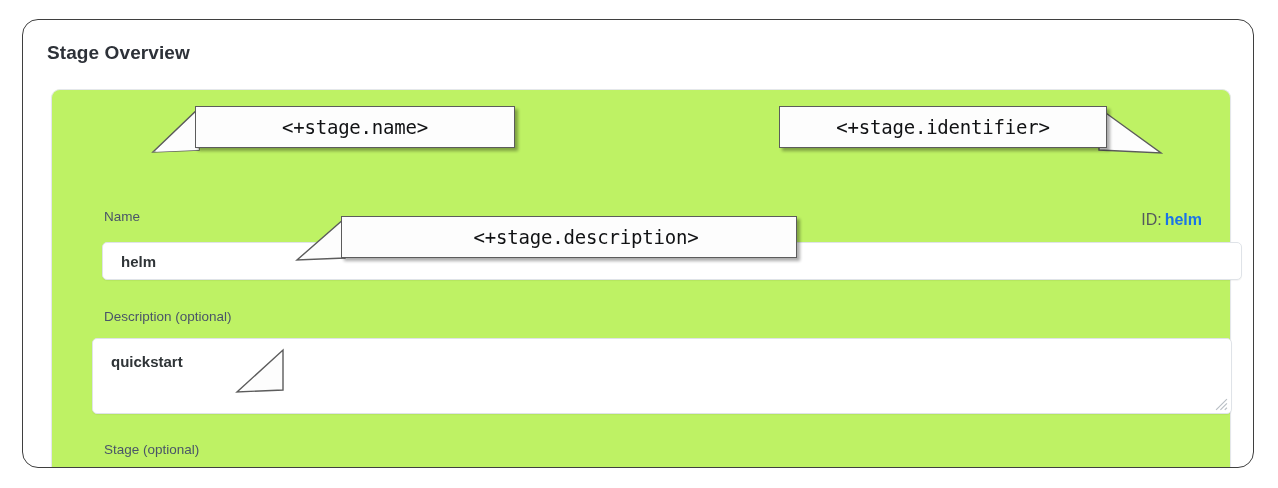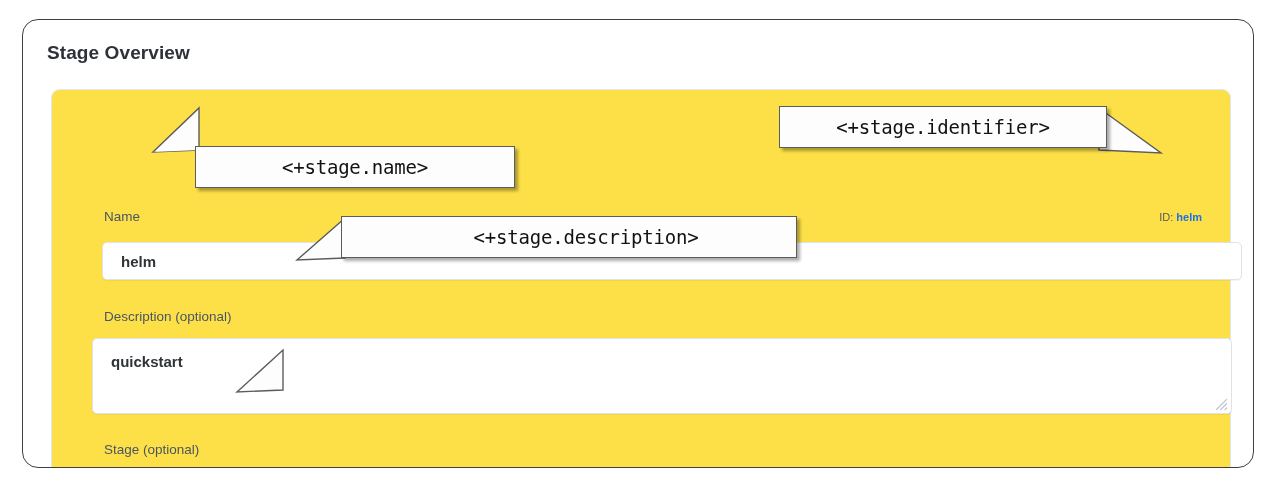--- a/index.html
+++ b/index.html
@@ -33,21 +33,21 @@
     letter-spacing:.1px;
     white-space:nowrap;
   }
 
   
   #card{
     position:absolute;
     left:28px; top:69px;
     width:1180px; height:400px;
     box-sizing:border-box;
-    background:#fde047;
+    background:#bef264;
     border:1px solid #e4e7ea;
     border-top-left-radius:9px;
     border-top-right-radius:9px;
     border-bottom:none;
     box-shadow:0 1px 2px rgba(0,0,0,.03);
   }
 
   
   .field{position:absolute;left:30px;}
   .field-label{
@@ -81,21 +81,21 @@
   #name-input{
     position:absolute;left:50px;top:152px;
     width:1140px;height:38px;
   }
   #name-input .val{top:10px;}
 
   
   #id-line{
     position:absolute;
     right:28px; top:121px;
-    font-size:11px;
+    font-size:16px;
     white-space:nowrap;
   }
   #id-key{color:#55595e;font-weight:500;}
   #id-value{color:#1a73e8;font-weight:bold;margin-left:3px;}
 
   
   #desc-label{left:52px;top:219px;}
   #desc-input{
     position:absolute;left:40px;top:248px;
     width:1140px;height:76px;
@@ -119,21 +119,21 @@
     font-family:"DejaVu Sans Mono", monospace;
     font-size:19px;
     color:#111214;
     letter-spacing:-.2px;
     white-space:nowrap;
     box-shadow:3px 3px 3px rgba(0,0,0,.33);
     z-index:9;
   }
   .tail{position:absolute;z-index:8;overflow:visible;}
 
-  #callout-name{left:172px;top:86px;width:320px;height:42px;margin-top:40px;}
+  #callout-name{left:172px;top:86px;width:320px;height:42px;}
   #tail-name{left:128px;top:86px;width:60px;height:50px;}
 
   #callout-identifier{left:756px;top:86px;width:328px;height:42px;}
   #tail-identifier{left:1072px;top:86px;width:70px;height:52px;}
 
   #callout-description{left:318px;top:196px;width:456px;height:42px;padding-left:34px;}
   #tail-description{left:272px;top:196px;width:62px;height:48px;}
 
   #callout-tags{left:256px;top:328px;width:328px;height:42px;}
   #tail-tags{left:212px;top:328px;width:60px;height:48px;}

